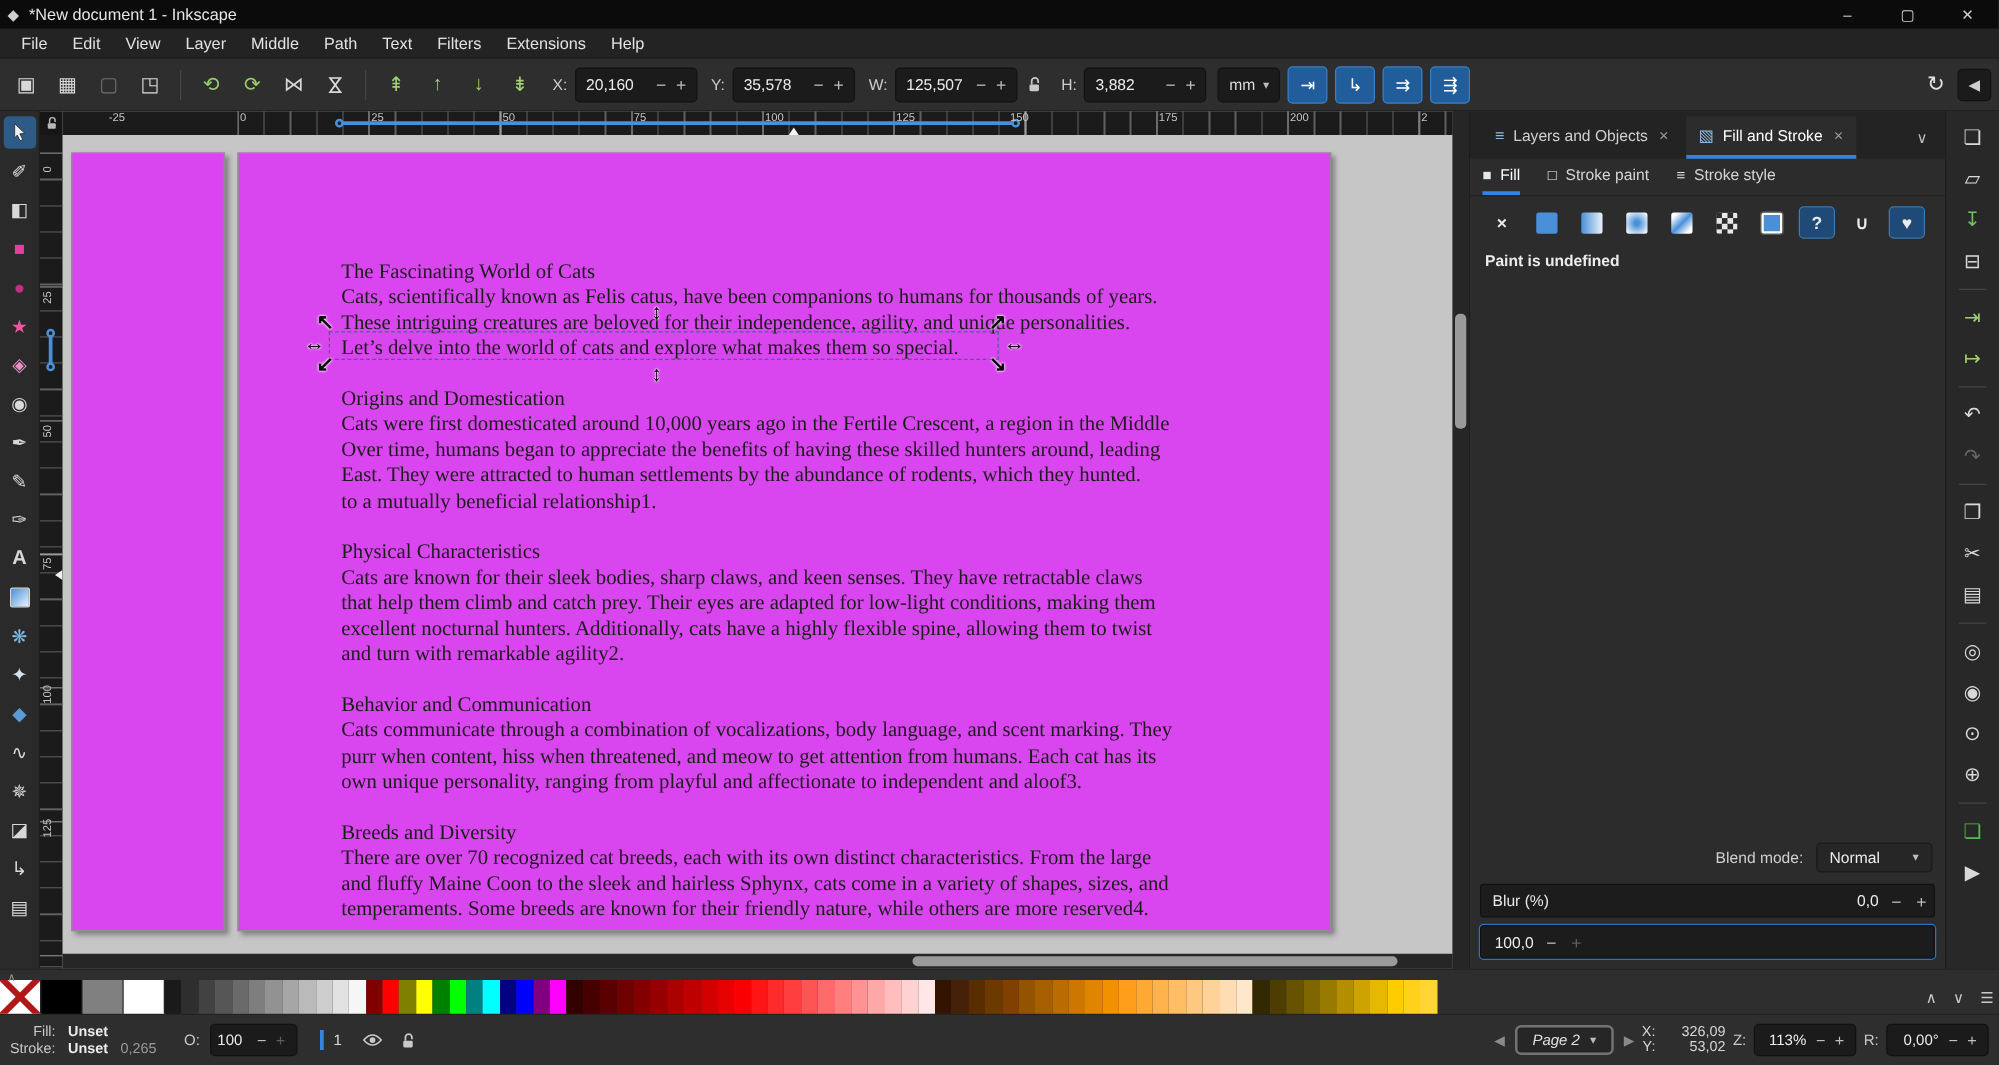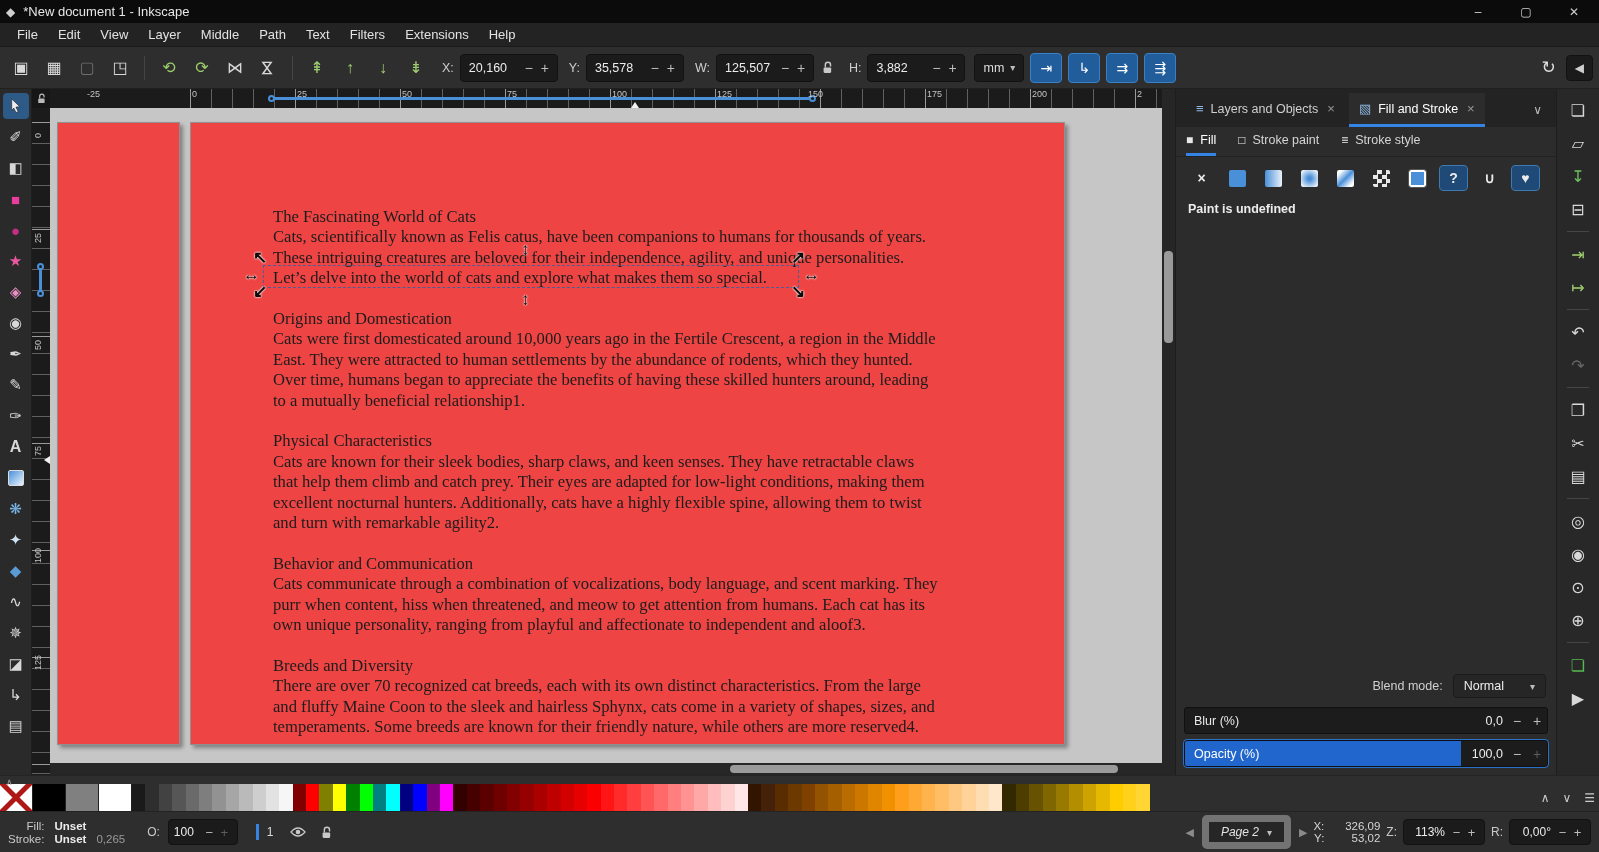--- a/index.html
+++ b/index.html
@@ -46,21 +46,21 @@
       repeating-linear-gradient(180deg,#9a9a9a 0 1px,transparent 1px 107px),
       repeating-linear-gradient(180deg,#606060 0 1px,transparent 1px 21px);
     background-size:12px 100%,5px 100%;background-position:100% 14px,100% 14px;background-repeat:repeat no-repeat;}
   .vruler .lab{position:absolute;left:1px;font-size:9px;color:#c3c3c3;transform:rotate(-90deg);transform-origin:left top;}
   .selspan-h{position:absolute;top:8px;height:3px;background:#4a90d9;}
   .selspan-h i,.selspan-v i{position:absolute;width:7px;height:7px;border:2px solid #4a90d9;border-radius:50%;background:#1b1b1b;}
   .selspan-v{position:absolute;left:7px;width:3px;background:#4a90d9;}
   .rmark-h{position:absolute;bottom:0;width:0;height:0;border-left:4px solid transparent;border-right:4px solid transparent;border-bottom:6px solid #f2f2f2;}
   .rmark-v{position:absolute;right:0;width:0;height:0;border-top:4px solid transparent;border-bottom:4px solid transparent;border-right:6px solid #f2f2f2;}
   .canvas{position:absolute;left:18px;top:19px;width:1112px;height:655px;overflow:hidden;background:#c6c6c6;}
-  .page{position:absolute;background:#ef4444;border:1px solid #909090;box-shadow:3px 3px 4px rgba(0,0,0,.35);}
+  .page{position:absolute;background:#d946ef;border:1px solid #909090;box-shadow:3px 3px 4px rgba(0,0,0,.35);}
   .doctext{position:absolute;left:82px;top:84px;font-family:"Liberation Serif",serif;font-size:16.6px;line-height:20.4px;color:#1c1c1c;white-space:nowrap;}
   .docgap{height:20.4px;}
   .selbox{position:absolute;border:1px dashed #4b5f96;}
   .handle{position:absolute;font-size:17px;font-weight:bold;color:#0b0b0b;text-shadow:0 0 2px #fff,0 0 2px #fff;line-height:1;}
   .hscroll{position:absolute;left:18px;bottom:0;width:1112px;height:12px;background:#262626;}
   .hscroll .thumb{position:absolute;top:2px;height:8px;border-radius:4px;background:#9a9a9a;}
   .vscrollcol{width:13px;background:#262626;position:relative;}
   .vscrollcol .thumb{position:absolute;left:2px;width:9px;border-radius:4px;background:#9a9a9a;}
   
   .dock{width:381px;background:#2c2c2c;border-left:1px solid #1d1d1d;display:flex;flex-direction:column;}
@@ -109,21 +109,21 @@
   .fs-grid .lab{color:#c9c9c9;text-align:right;}
   .fs-grid .val{font-weight:bold;color:#ececec;}
   .fs-grid .wd{color:#9a9a9a;}
   .ofield{display:flex;align-items:center;background:#1b1b1b;border:1px solid #121212;border-radius:4px;height:26px;padding:0 5px;margin-left:6px;}
   .ofield .val{min-width:28px;font-size:12px;color:#ececec;}
   .layerbar{width:3px;height:16px;background:#3584e4;margin-left:10px;}
   .statmsg{font-size:12px;color:#d8d8d8;margin-left:10px;white-space:nowrap;overflow:hidden;}
   .statmsg b{font-weight:bold;}
   .sright{margin-left:auto;display:flex;align-items:center;gap:6px;}
   .pagenav{display:flex;align-items:center;gap:8px;}
-  .pagepill{display:flex;align-items:center;gap:8px;background:#262626;border:7px solid #737373;border-radius:5px;padding:3px 12px;font-style:italic;font-size:12px;color:#e2e2e2;}
+  .pagepill{display:flex;align-items:center;gap:8px;background:#262626;border:2px solid #737373;border-radius:5px;padding:3px 12px;font-style:italic;font-size:12px;color:#e2e2e2;}
   .navarr{color:#8a8a8a;font-size:11px;}
   .xy{display:grid;grid-template-columns:auto 52px;column-gap:4px;font-size:11.5px;color:#d5d5d5;text-align:right;}
   .sspin{display:flex;align-items:center;background:#1b1b1b;border:1px solid #121212;border-radius:4px;height:26px;padding:0 5px;}
   .sspin .val{min-width:40px;font-size:12px;color:#ececec;text-align:right;padding-right:4px;}
   .sspin .pm{width:15px;text-align:center;color:#bdbdbd;font-size:13px;}
   .slabel{color:#c9c9c9;font-size:12px;}
   svg.ico{display:block;}
 </style>
 </head>
 <body>
@@ -286,22 +286,22 @@
         <div class="page" style="left:7px;top:14px;width:123px;height:623px;"></div>
         <div class="page" style="left:140px;top:14px;width:875px;height:623px;">
           <div class="doctext" id="doctext">
               <div>The Fascinating World of Cats</div>
               <div>Cats, scientifically known as Felis catus, have been companions to humans for thousands of years.</div>
               <div>These intriguing creatures are beloved for their independence, agility, and unique personalities.</div>
               <div>Let’s delve into the world of cats and explore what makes them so special.</div>
               <div class="docgap"></div>
               <div>Origins and Domestication</div>
               <div>Cats were first domesticated around 10,000 years ago in the Fertile Crescent, a region in the Middle</div>
+              <div>Over time, humans began to appreciate the benefits of having these skilled hunters around, leading</div>
               <div>East. They were attracted to human settlements by the abundance of rodents, which they hunted.</div>
-              <div>Over time, humans began to appreciate the benefits of having these skilled hunters around, leading</div>
               <div>to a mutually beneficial relationship1.</div>
               <div class="docgap"></div>
               <div>Physical Characteristics</div>
               <div>Cats are known for their sleek bodies, sharp claws, and keen senses. They have retractable claws</div>
               <div>that help them climb and catch prey. Their eyes are adapted for low-light conditions, making them</div>
               <div>excellent nocturnal hunters. Additionally, cats have a highly flexible spine, allowing them to twist</div>
               <div>and turn with remarkable agility2.</div>
               <div class="docgap"></div>
               <div>Behavior and Communication</div>
               <div>Cats communicate through a combination of vocalizations, body language, and scent marking. They</div>
@@ -399,24 +399,20 @@
       </div>
       <div class="sliderrow">
         <div class="bar">
             <span>Blur (%)</span>
           </div>
         <div class="sval">0,0</div>
         <div class="pm">−</div>
         <div class="pm">+</div>
       </div>
       <div class="sliderrow op" style="margin-bottom:8px;">
-        <div class="bar">
-            <div class="fillbar"></div>
-            <span style="color:#fff;">Opacity (%)</span>
-          </div>
         <div class="sval">100,0</div>
         <div class="pm">−</div>
         <div class="pm dim">+</div>
       </div>
     </div>
 
     <div class="commands" id="commands">
         <div class="cbtn">❏</div>
         <div class="cbtn">▱</div>
         <div class="cbtn" style="color: rgb(110, 193, 94);">↧</div>

